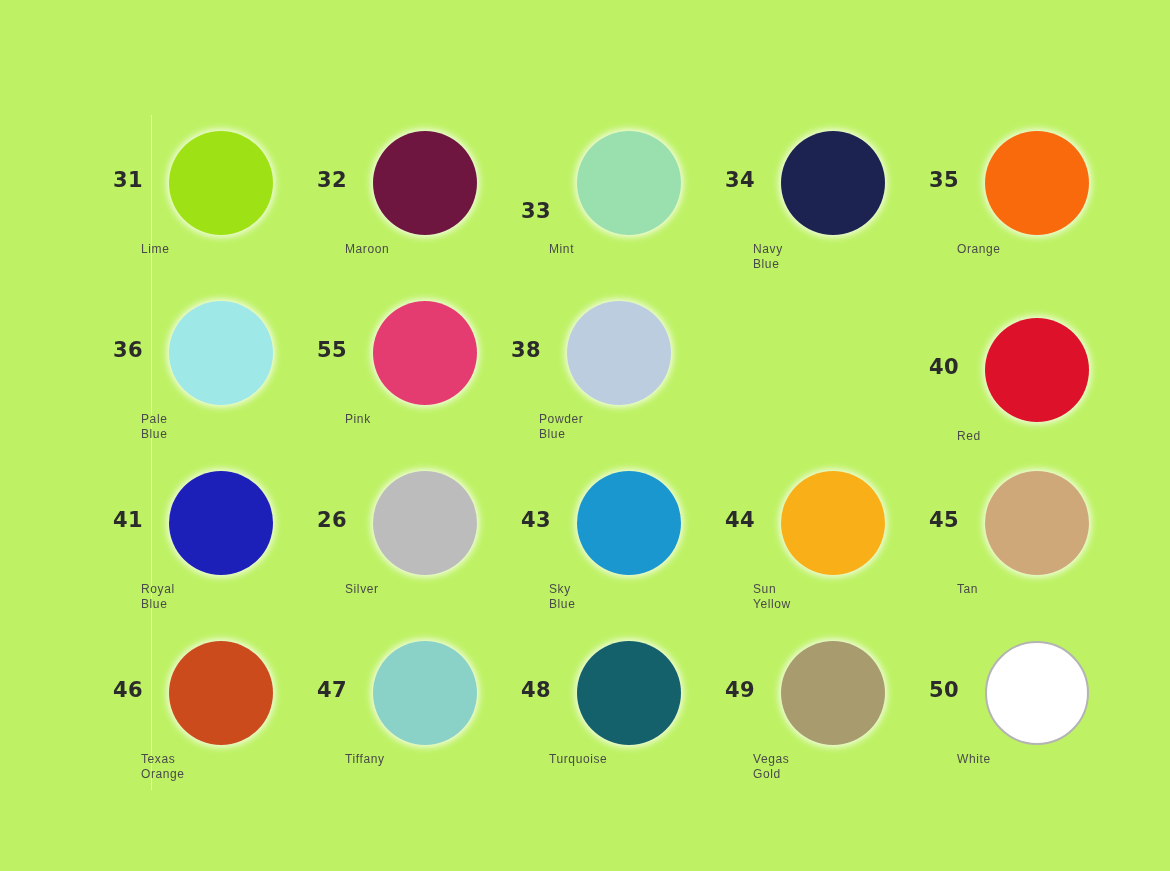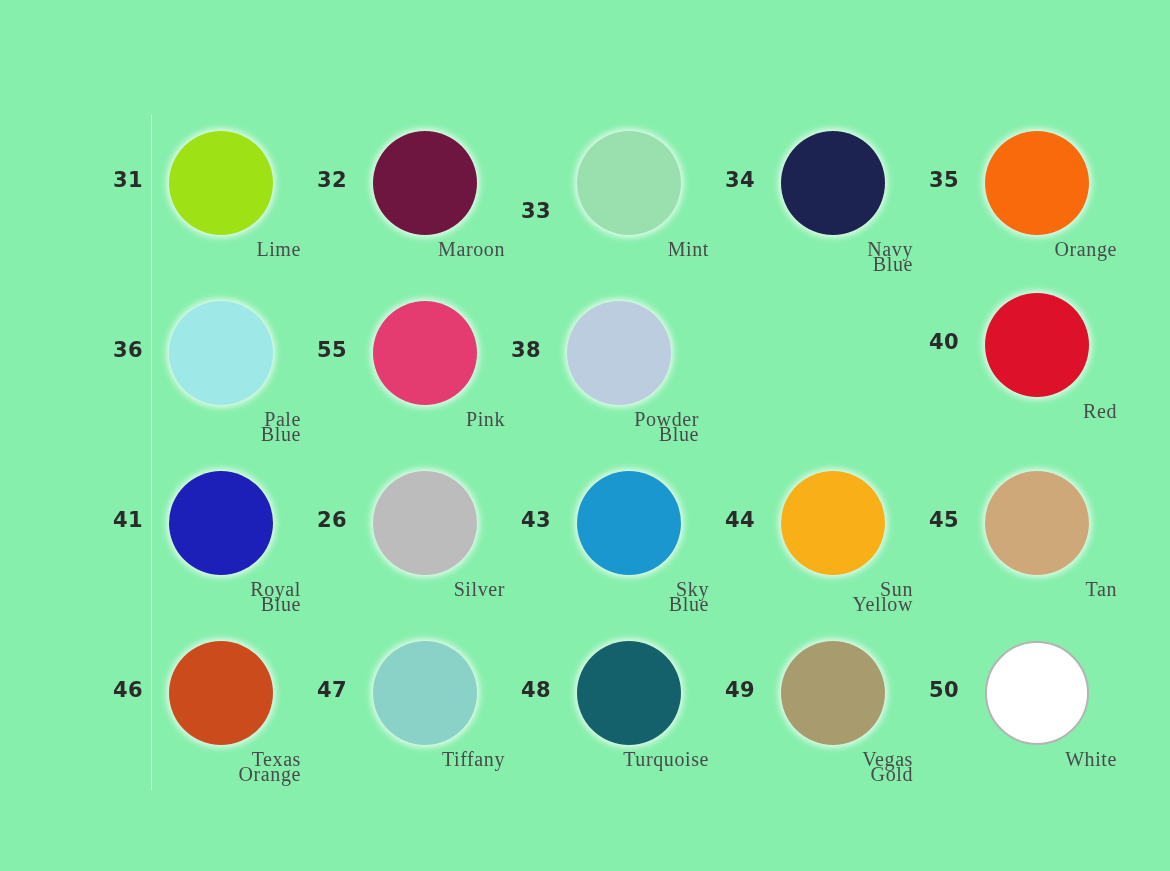--- a/index.html
+++ b/index.html
@@ -89,34 +89,34 @@
     top: 3px;
     width: 100px;
     height: 100px;
   }
 
   .swatch-label {
     position: absolute;
     left: 34px;
     top: 120px;
     width: 160px;
-    text-align: right;
-    font-family: Liberation Serif, serif;
-    font-size: 20px;
+    text-align: left;
+    font-family: Liberation Sans, sans-serif;
+    font-size: 12px;
     font-weight: 400;
     color: #4a4a4a;
     line-height: 15px;
     letter-spacing: 0.6px;
     white-space: pre-line;
   }
 </style>
 </head>
 <body>
 
-<div id="chart-root" style="background: #86efac;">
+<div id="chart-root" style="background: #bef264;">
 
   <div id="guide-line" style="background: rgb(242, 228, 234);"></div>
 
   <div id="swatch-grid">
       <div class="swatch-cell" style="left: 107px; top: 122px;">
         <div class="swatch-number" style="color: rgb(43, 43, 43);">31</div>
         <div class="swatch-disc-wrap">
           <div class="swatch-disc halo" style="background: rgb(158, 226, 22);"></div>
         </div>
         <div class="swatch-label" style="color: rgb(74, 74, 74);">Lime</div>
@@ -166,21 +166,21 @@
         <div class="swatch-label" style="color: rgb(74, 74, 74);">Pink</div>
       </div>
       <div class="swatch-cell" style="left: 505px; top: 292px;">
         <div class="swatch-number" style="color: rgb(43, 43, 43);">38</div>
         <div class="swatch-disc-wrap">
           <div class="swatch-disc halo" style="background: rgb(188, 205, 224);"></div>
         </div>
         <div class="swatch-label" style="color: rgb(74, 74, 74);">Powder
 Blue</div>
       </div>
-      <div class="swatch-cell" style="left: 923px; top: 284px;">
+      <div class="swatch-cell" style="left: 923px; top: 309px;">
         <div class="swatch-number" style="color: rgb(43, 43, 43);">40</div>
         <div class="swatch-disc-wrap">
           <div class="swatch-disc halo" style="background: rgb(221, 17, 41);"></div>
         </div>
         <div class="swatch-label" style="color: rgb(74, 74, 74);">Red</div>
       </div>
       <div class="swatch-cell" style="left: 107px; top: 462px;">
         <div class="swatch-number" style="color: rgb(43, 43, 43);">41</div>
         <div class="swatch-disc-wrap">
           <div class="swatch-disc halo" style="background: rgb(28, 31, 184);"></div>

